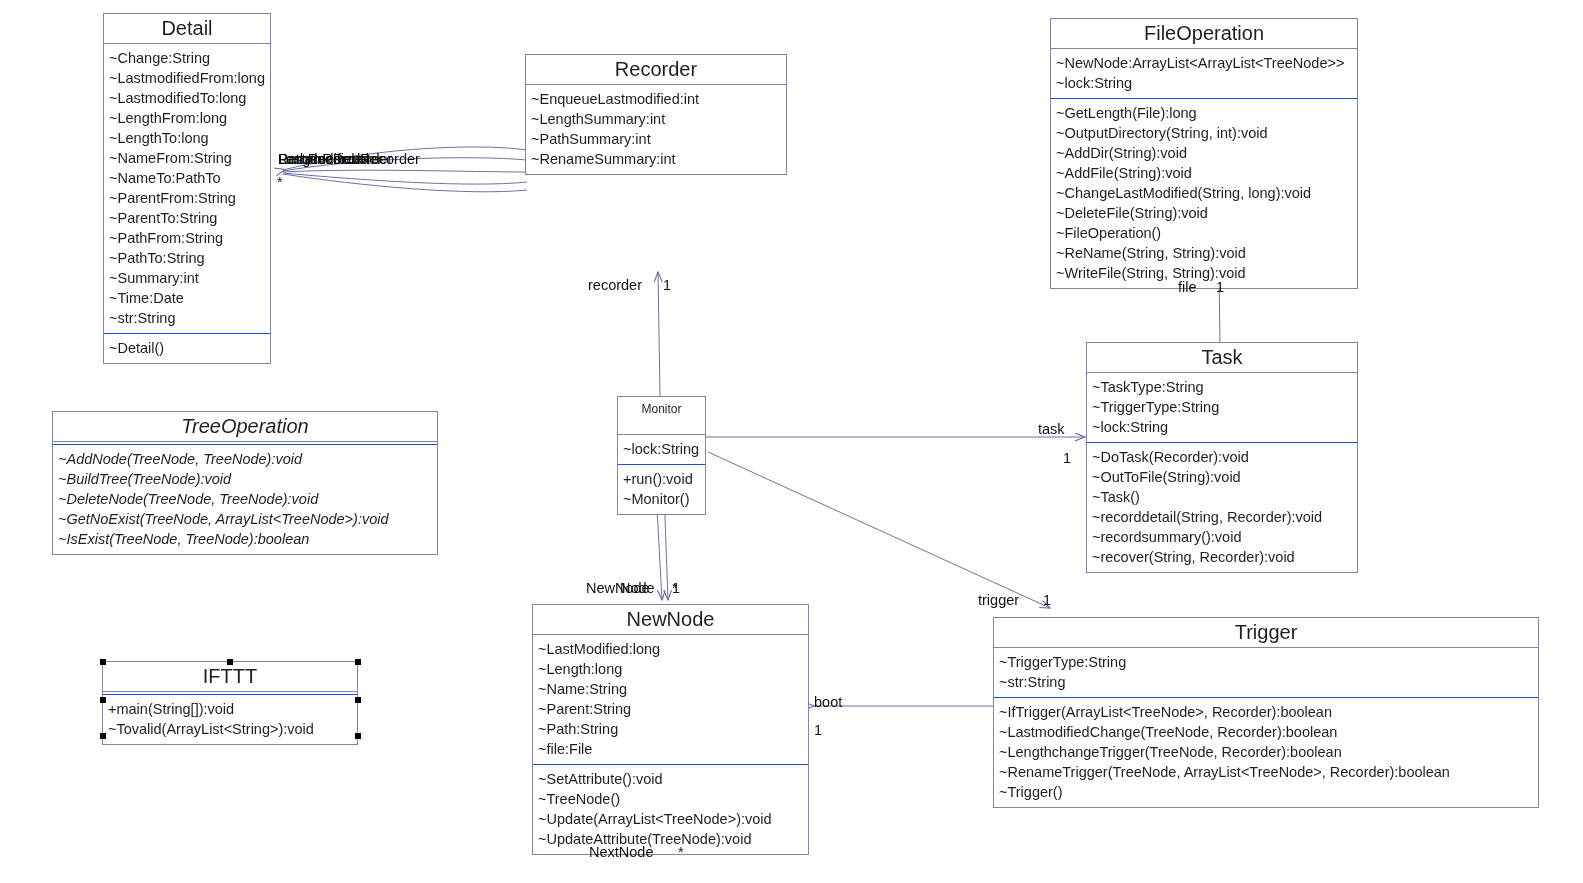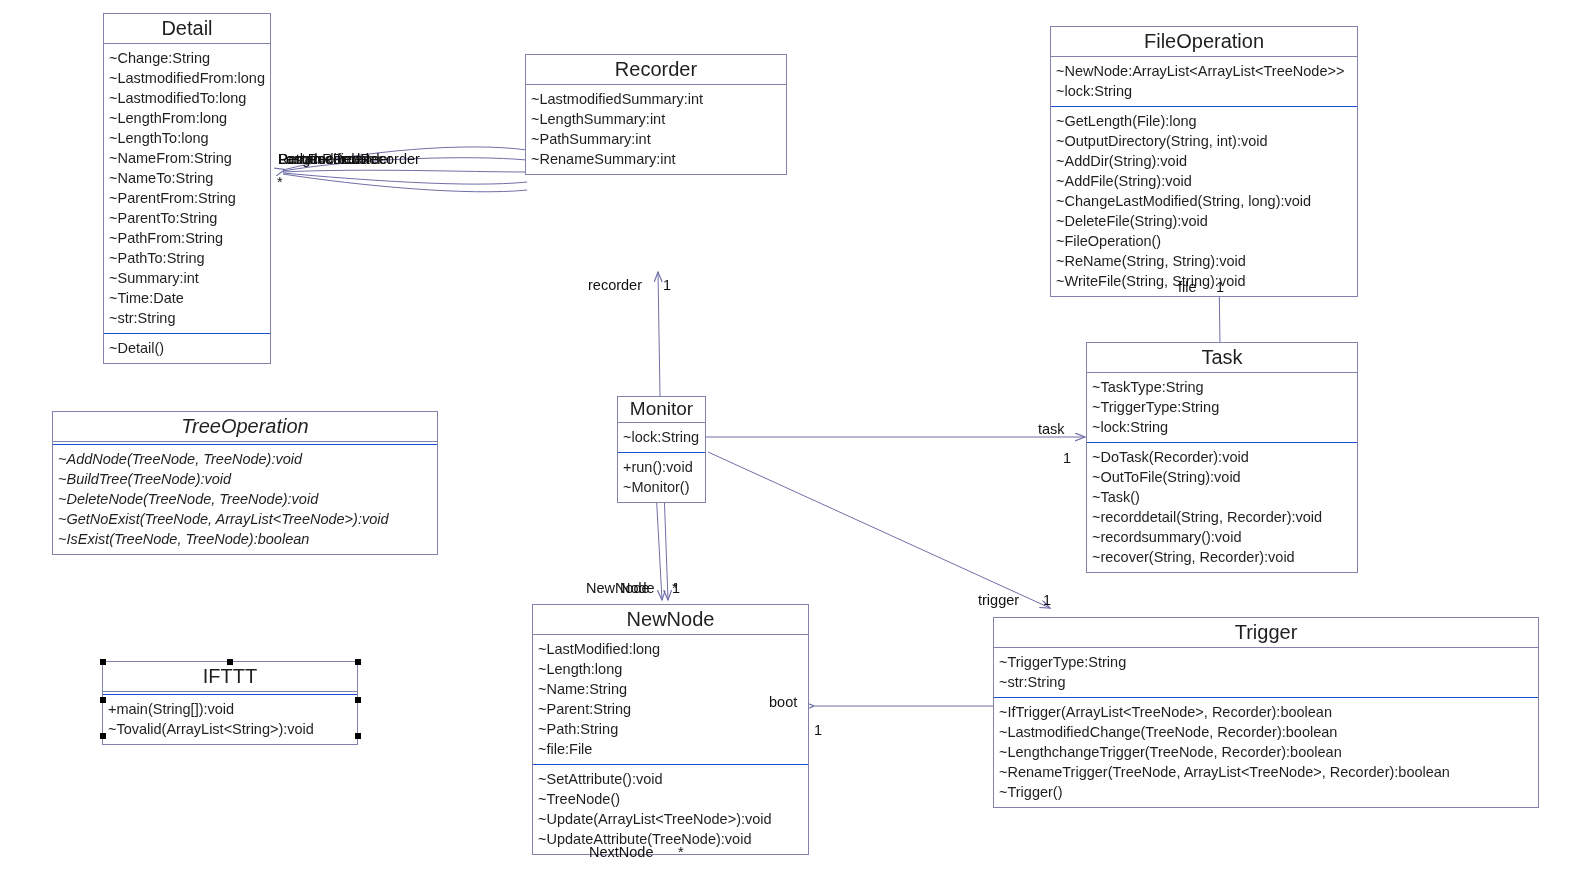--- a/index.html
+++ b/index.html
@@ -152,45 +152,45 @@
 
   <div class="uml-class" style="left:103px; top:13px; width:168px;">
     <div class="uml-name">Detail</div>
     <div class="uml-compartment">
       <div class="uml-member">~Change:String</div>
       <div class="uml-member">~LastmodifiedFrom:long</div>
       <div class="uml-member">~LastmodifiedTo:long</div>
       <div class="uml-member">~LengthFrom:long</div>
       <div class="uml-member">~LengthTo:long</div>
       <div class="uml-member">~NameFrom:String</div>
-      <div class="uml-member">~NameTo:String</div>
+      <div class="uml-member">~NameTo:PathTo</div>
       <div class="uml-member">~ParentFrom:String</div>
       <div class="uml-member">~ParentTo:String</div>
       <div class="uml-member">~PathFrom:String</div>
       <div class="uml-member">~PathTo:String</div>
       <div class="uml-member">~Summary:int</div>
       <div class="uml-member">~Time:Date</div>
       <div class="uml-member">~str:String</div>
     </div>
     <div class="uml-compartment">
       <div class="uml-member">~Detail()</div>
     </div>
   </div>
 
   <div class="uml-class" style="left:525px; top:54px; width:262px;">
     <div class="uml-name">Recorder</div>
     <div class="uml-compartment">
-      <div class="uml-member">~LastmodifiedSummary:int</div>
+      <div class="uml-member">~EnqueueLastmodified:int</div>
       <div class="uml-member">~LengthSummary:int</div>
       <div class="uml-member">~PathSummary:int</div>
       <div class="uml-member">~RenameSummary:int</div>
     </div>
   </div>
 
-  <div class="uml-class" style="left:1050px; top:18px; width:308px;margin-top:8px;">
+  <div class="uml-class" style="left:1050px; top:18px; width:308px;">
     <div class="uml-name">FileOperation</div>
     <div class="uml-compartment">
       <div class="uml-member">~NewNode:ArrayList&lt;ArrayList&lt;TreeNode&gt;&gt;</div>
       <div class="uml-member">~lock:String</div>
     </div>
     <div class="uml-compartment">
       <div class="uml-member">~GetLength(File):long</div>
       <div class="uml-member">~OutputDirectory(String, int):void</div>
       <div class="uml-member">~AddDir(String):void</div>
       <div class="uml-member">~AddFile(String):void</div>
@@ -225,21 +225,21 @@
     <div class="uml-compartment">
       <div class="uml-member">~AddNode(TreeNode, TreeNode):void</div>
       <div class="uml-member">~BuildTree(TreeNode):void</div>
       <div class="uml-member">~DeleteNode(TreeNode, TreeNode):void</div>
       <div class="uml-member">~GetNoExist(TreeNode, ArrayList&lt;TreeNode&gt;):void</div>
       <div class="uml-member">~IsExist(TreeNode, TreeNode):boolean</div>
     </div>
   </div>
 
   <div class="uml-class" style="left:617px; top:396px; width:89px;">
-    <div class="uml-name" style="font-size:19px; padding:3px 4px 4px 4px;">Monitor</div>
+    <div class="uml-name" style="font-size:12px; padding:3px 4px 16px 4px;">Monitor</div>
     <div class="uml-compartment">
       <div class="uml-member">~lock:String</div>
     </div>
     <div class="uml-compartment">
       <div class="uml-member">+run():void</div>
       <div class="uml-member">~Monitor()</div>
     </div>
   </div>
 
   <div class="uml-class" style="left:102px; top:661px; width:256px;">
@@ -313,19 +313,19 @@
 
   <div class="stack-label" style="left:586px; top:580px; width:120px; height:20px;">
     <span>NewNode</span>
     <span style="left:34px;">Node</span>
   </div>
   <div class="stack-label" style="left:672px; top:580px; width:40px; height:20px;">
     <span>*</span>
     <span>1</span>
   </div>
 
-  <div class="edge-label" style="left:769px; top:694px;">boot</div>
+  <div class="edge-label" style="left:814px; top:694px;">boot</div>
   <div class="mult-label" style="left:814px; top:722px;">1</div>
 
   <div class="edge-label" style="left:589px; top:844px;">NextNode</div>
   <div class="mult-label" style="left:678px; top:844px;">*</div>
 
 </div>
 
 </body></html>

